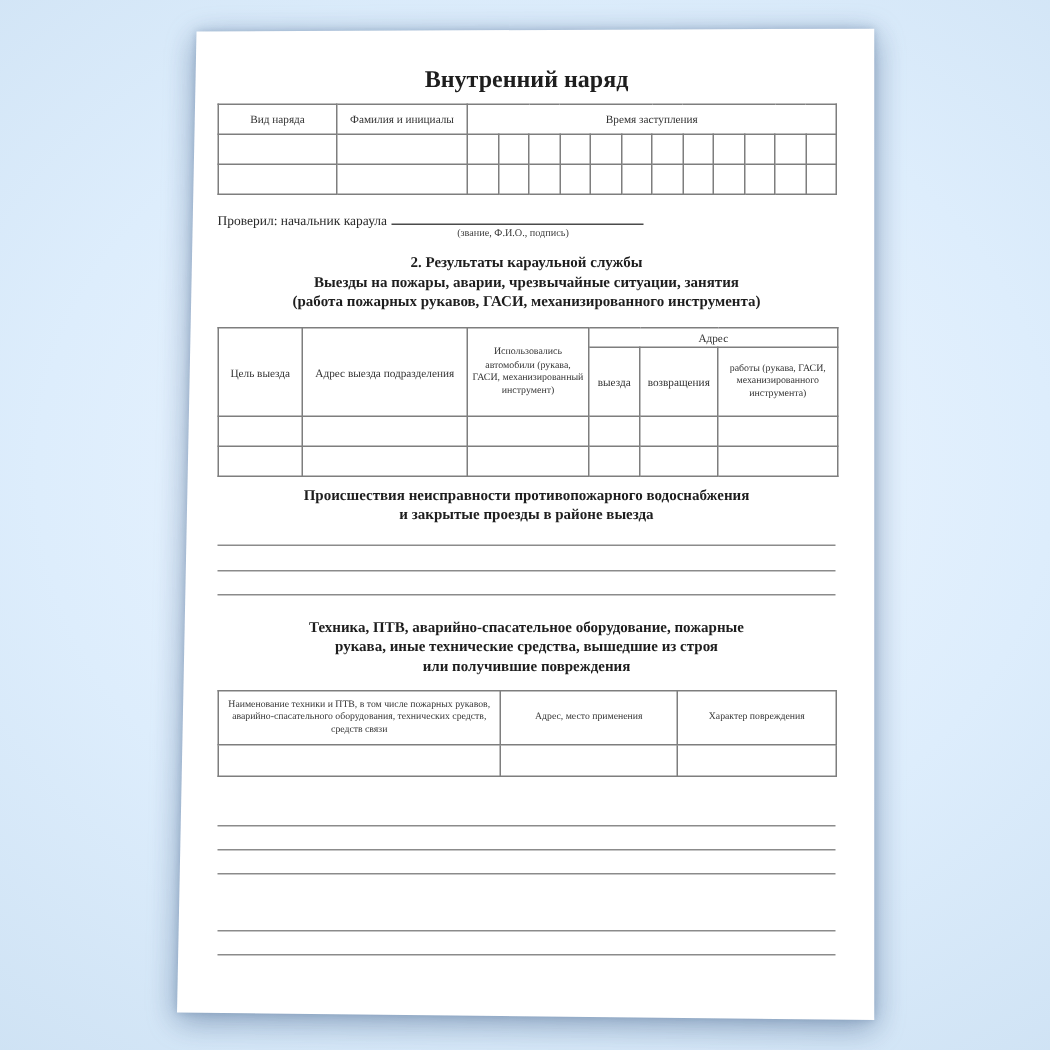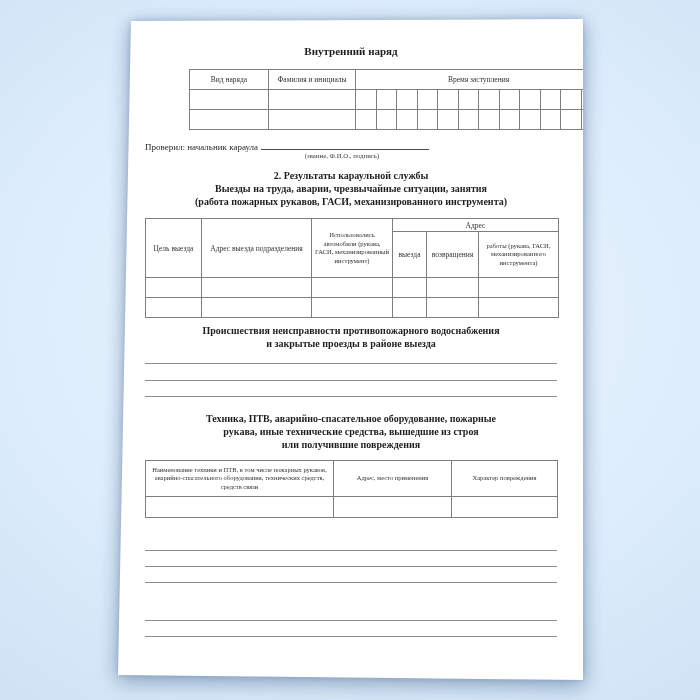--- a/index.html
+++ b/index.html
@@ -13,35 +13,35 @@
     filter:drop-shadow(0 5px 10px rgba(70,100,140,.45)) drop-shadow(0 0 3px rgba(70,100,140,.35));
   }
   .sheet{
     position:absolute;inset:0;background:#ffffff;
     clip-path:polygon(131px 21px, 583px 19px, 583px 680px, 118px 675px);
     color:#262626;
   }
   .abs{position:absolute;text-align:center;}
   .doc-title{
     left:145px;top:45px;width:412px;text-align:center;
-    font-size:11px;font-weight:bold;color:#1e1e1e;
+    font-size:16px;font-weight:bold;color:#1e1e1e;
   }
   .heading{
     left:145px;width:412px;text-align:center;font-weight:bold;
     font-size:10px;line-height:13px;color:#1e1e1e;
   }
   table.t{
     position:absolute;border-collapse:collapse;table-layout:fixed;
     font-size:7.5px;color:#333;
   }
   table.t td{
     border:1px solid #7e7e7e;text-align:center;vertical-align:middle;
     padding:0 2px;overflow:hidden;line-height:9px;
   }
-  .t1{left:145px;top:69px;width:413px;margin-left:44px;}
+  .t1{left:145px;top:69px;width:413px;}
   .t1 td{height:19px;}
   .t2{left:145px;top:218px;width:413px;}
   .t2 td.hA{height:12px;}
   .t2 td.hB{height:45px;}
   .t2 td.small{font-size:6.6px;line-height:8.5px;}
   .t2 tr.body td{height:19px;}
   .t3{left:145px;top:460px;width:412px;}
   .t3 td.hdr{height:35px;font-size:6.5px;line-height:8.5px;}
   .t3 tr.body td{height:20px;}
   .checked-row{left:145px;top:140px;font-size:9px;line-height:11px;white-space:nowrap;color:#2a2a2a;}
@@ -104,21 +104,21 @@
   </tbody>
       </table>
 
   <div class="abs checked-row">
     <span>Проверил: начальник караула</span><span class="blank"></span>
   </div>
   <div class="abs caption">(звание, Ф.И.О., подпись)</div>
 
   <div class="abs heading" style="top:169px">
     <div>2. Результаты караульной службы</div>
-    <div>Выезды на труда, аварии, чрезвычайные ситуации, занятия</div>
+    <div>Выезды на пожары, аварии, чрезвычайные ситуации, занятия</div>
     <div>(работа пожарных рукавов, ГАСИ, механизированного инструмента)</div>
   </div>
 
   <table class="t t2">
     <colgroup>
       <col style="width:56px">
           <col style="width:110px">
           <col style="width:81px">
       <col style="width:34px">
           <col style="width:52px">

